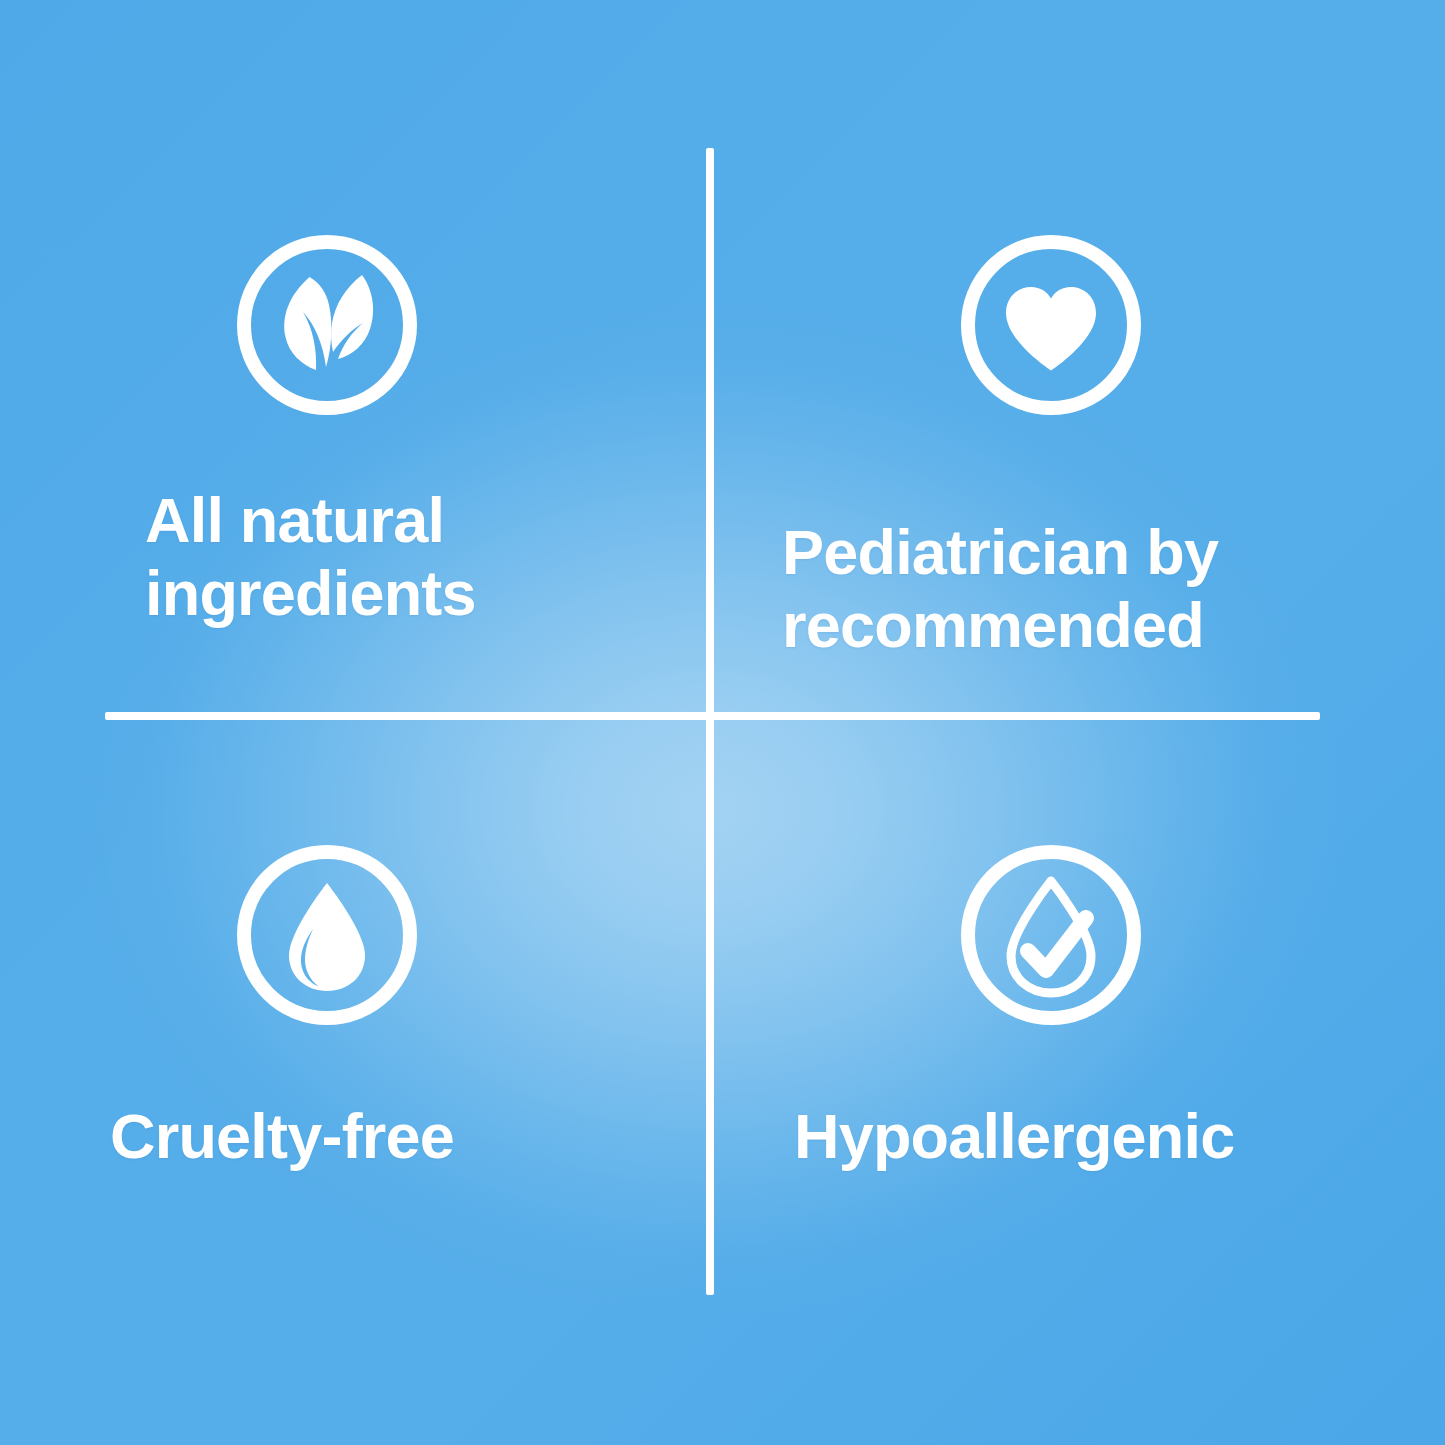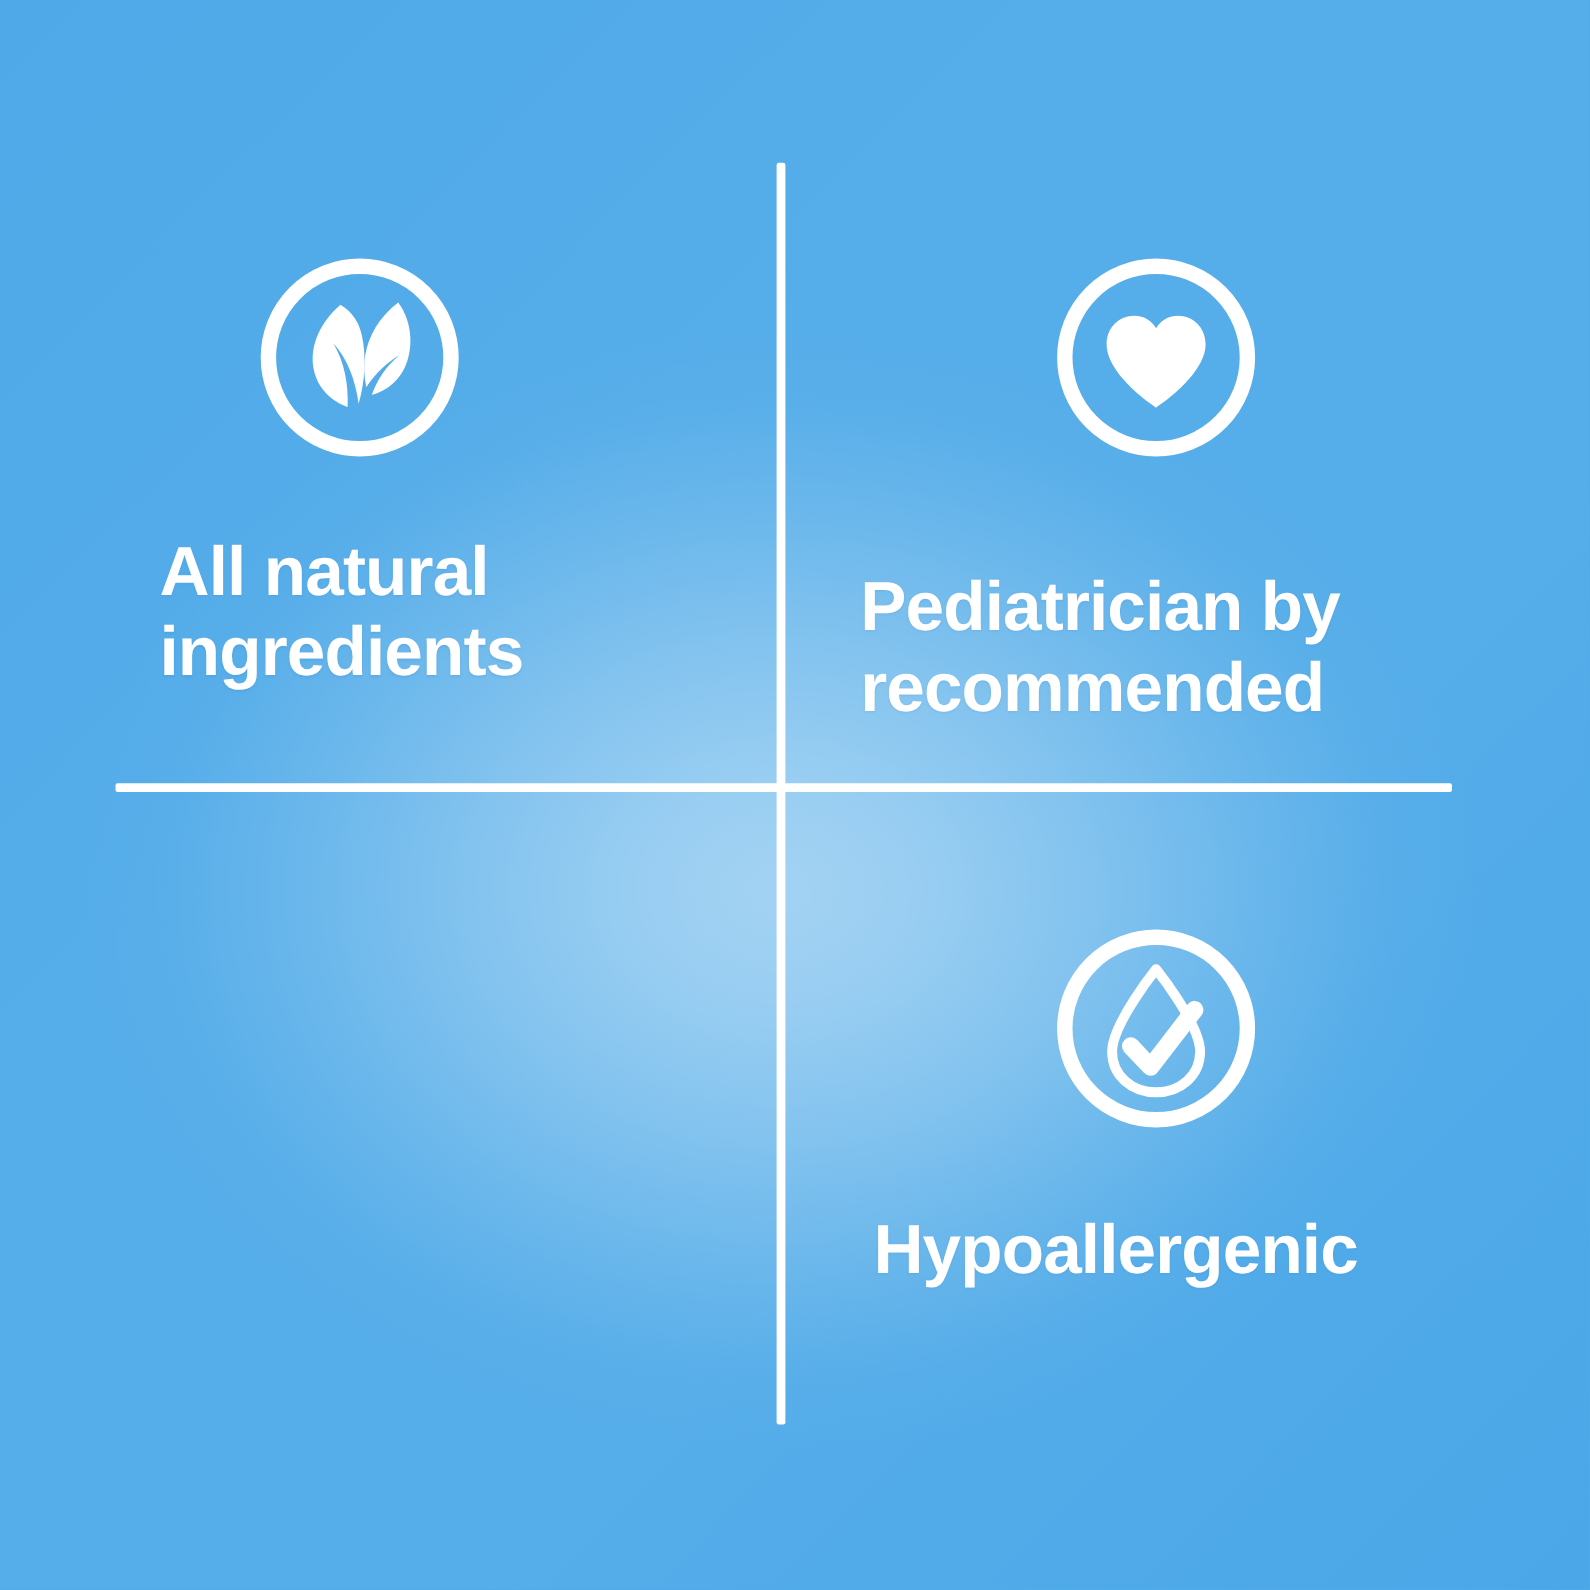--- a/index.html
+++ b/index.html
@@ -114,20 +114,30 @@
     <div class="icon-wrap">
       <svg viewBox="0 0 192 192" xmlns="http://www.w3.org/2000/svg">
         <circle cx="96" cy="96" r="83" fill="none" stroke="#ffffff" stroke-width="14"></circle>
         <path d="M96 141.5 C96 141.5 51 112.5 51 84 C51 68.5 62.5 58 76 58 C85.5 58 92.5 63 96 69.5 C99.5 63 106.5 58 116 58 C129.5 58 141 68.5 141 84 C141 112.5 96 141.5 96 141.5 Z" fill="#ffffff"></path>
       </svg>
     </div>
     <div class="feature-label">Pediatrician by
 recommended</div>
   </div>
 
+  <div class="cell cell-bl">
+    <div class="icon-wrap">
+      <svg viewBox="0 0 192 192" xmlns="http://www.w3.org/2000/svg">
+        <circle cx="96" cy="96" r="83" fill="none" stroke="#ffffff" stroke-width="14"></circle>
+        <path d="M96 44 C96 44 58 92 58 116.5 C58 137.5 75 152 96 152 C117 152 134 137.5 134 116.5 C134 92 96 44 96 44 Z" fill="#ffffff"></path>
+        <path d="M82 90 C72 104 68.5 116 70.5 127 C72.5 137 79 144 87.5 147.5 C78 140 73.5 130 74 119 C74.5 108.5 78 99 82 90 Z" fill="#5fb2ea"></path>
+      </svg>
+    </div>
+    <div class="feature-label">Cruelty-free</div>
+  </div>
 
   <div class="cell cell-br">
     <div class="icon-wrap">
       <svg viewBox="0 0 192 192" xmlns="http://www.w3.org/2000/svg">
         <circle cx="96" cy="96" r="83" fill="none" stroke="#ffffff" stroke-width="14"></circle>
         <path d="M96 42 C96 42 56 92 56 117 C56 139 74 154 96 154 C118 154 136 139 136 117 C136 92 96 42 96 42 Z" fill="none" stroke="#ffffff" stroke-width="9" stroke-linejoin="round"></path>
         <path d="M73 112 L91 131 L131 79" fill="none" stroke="#ffffff" stroke-width="16" stroke-linecap="round" stroke-linejoin="round"></path>
       </svg>
     </div>
     <div class="feature-label">Hypoallergenic</div>

